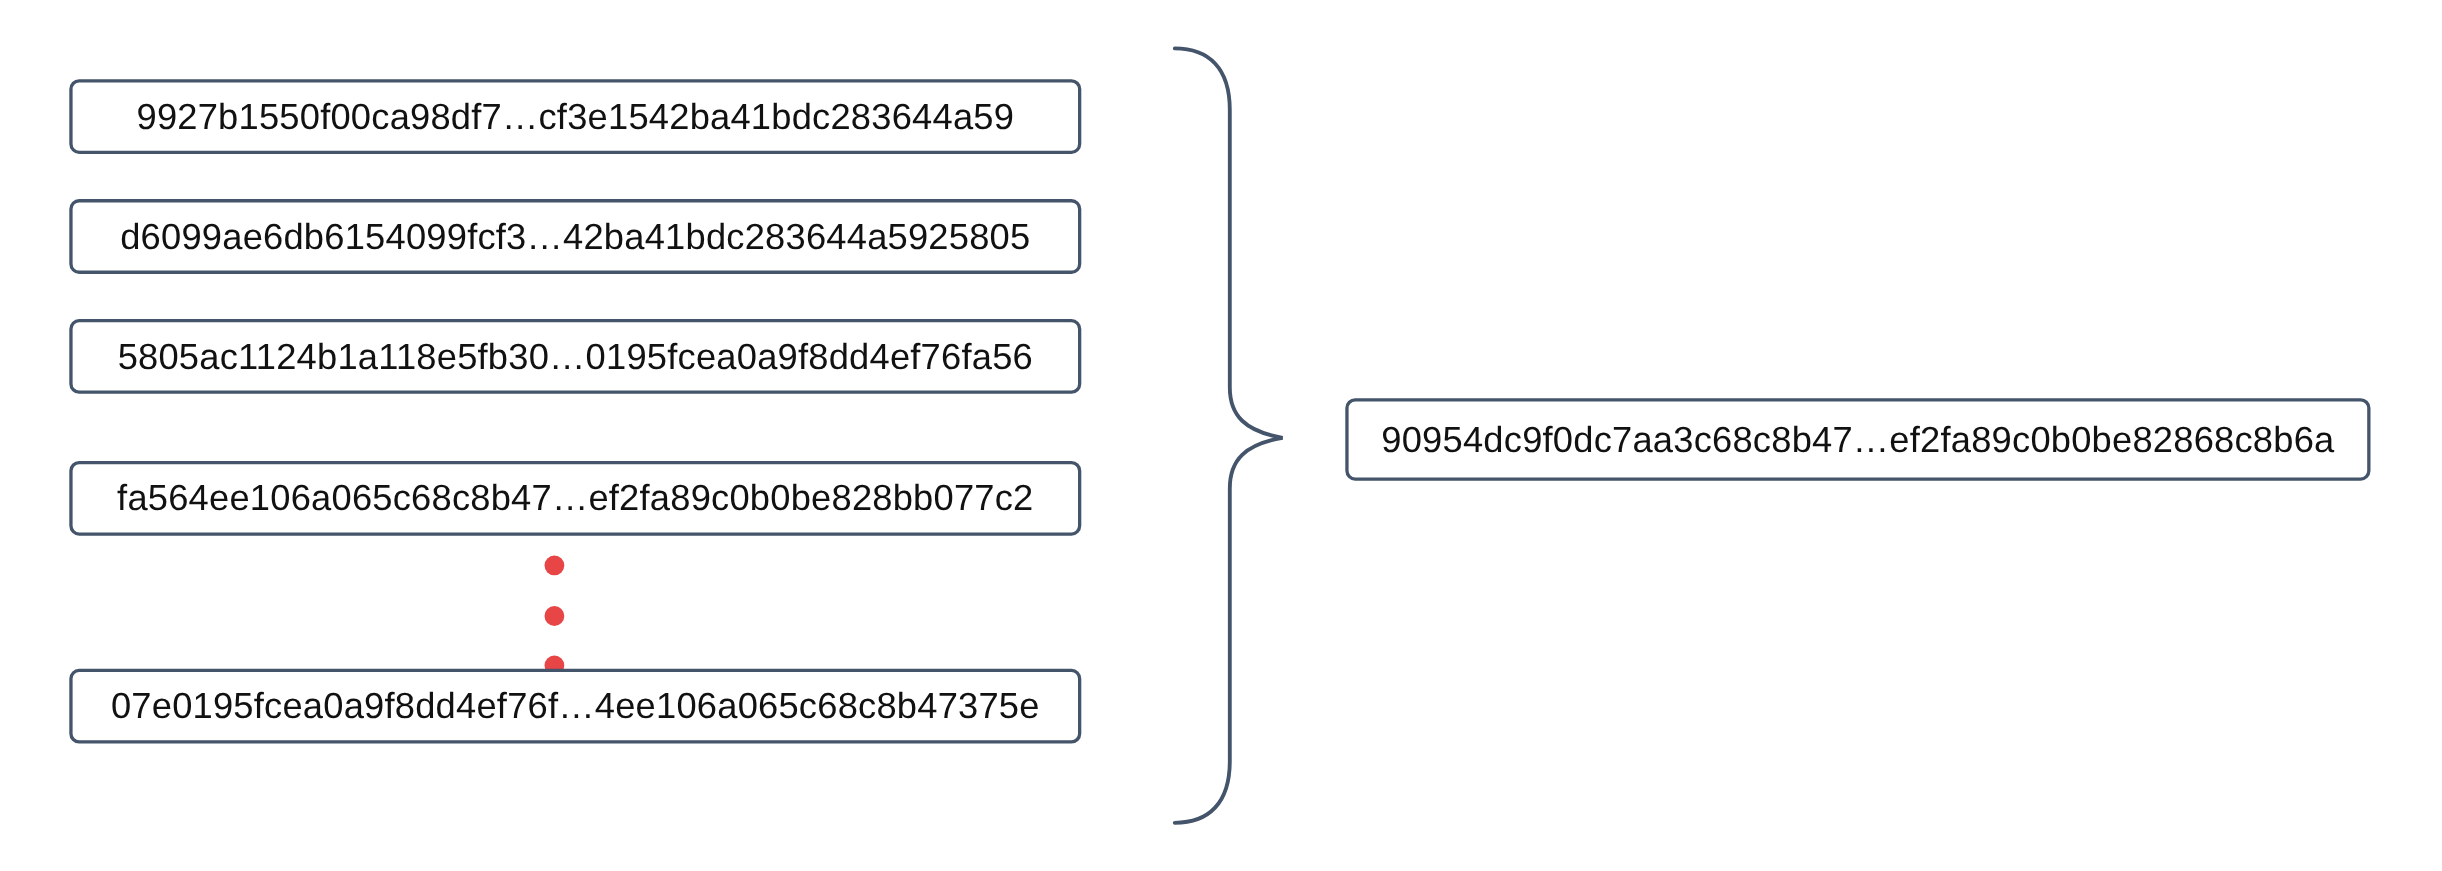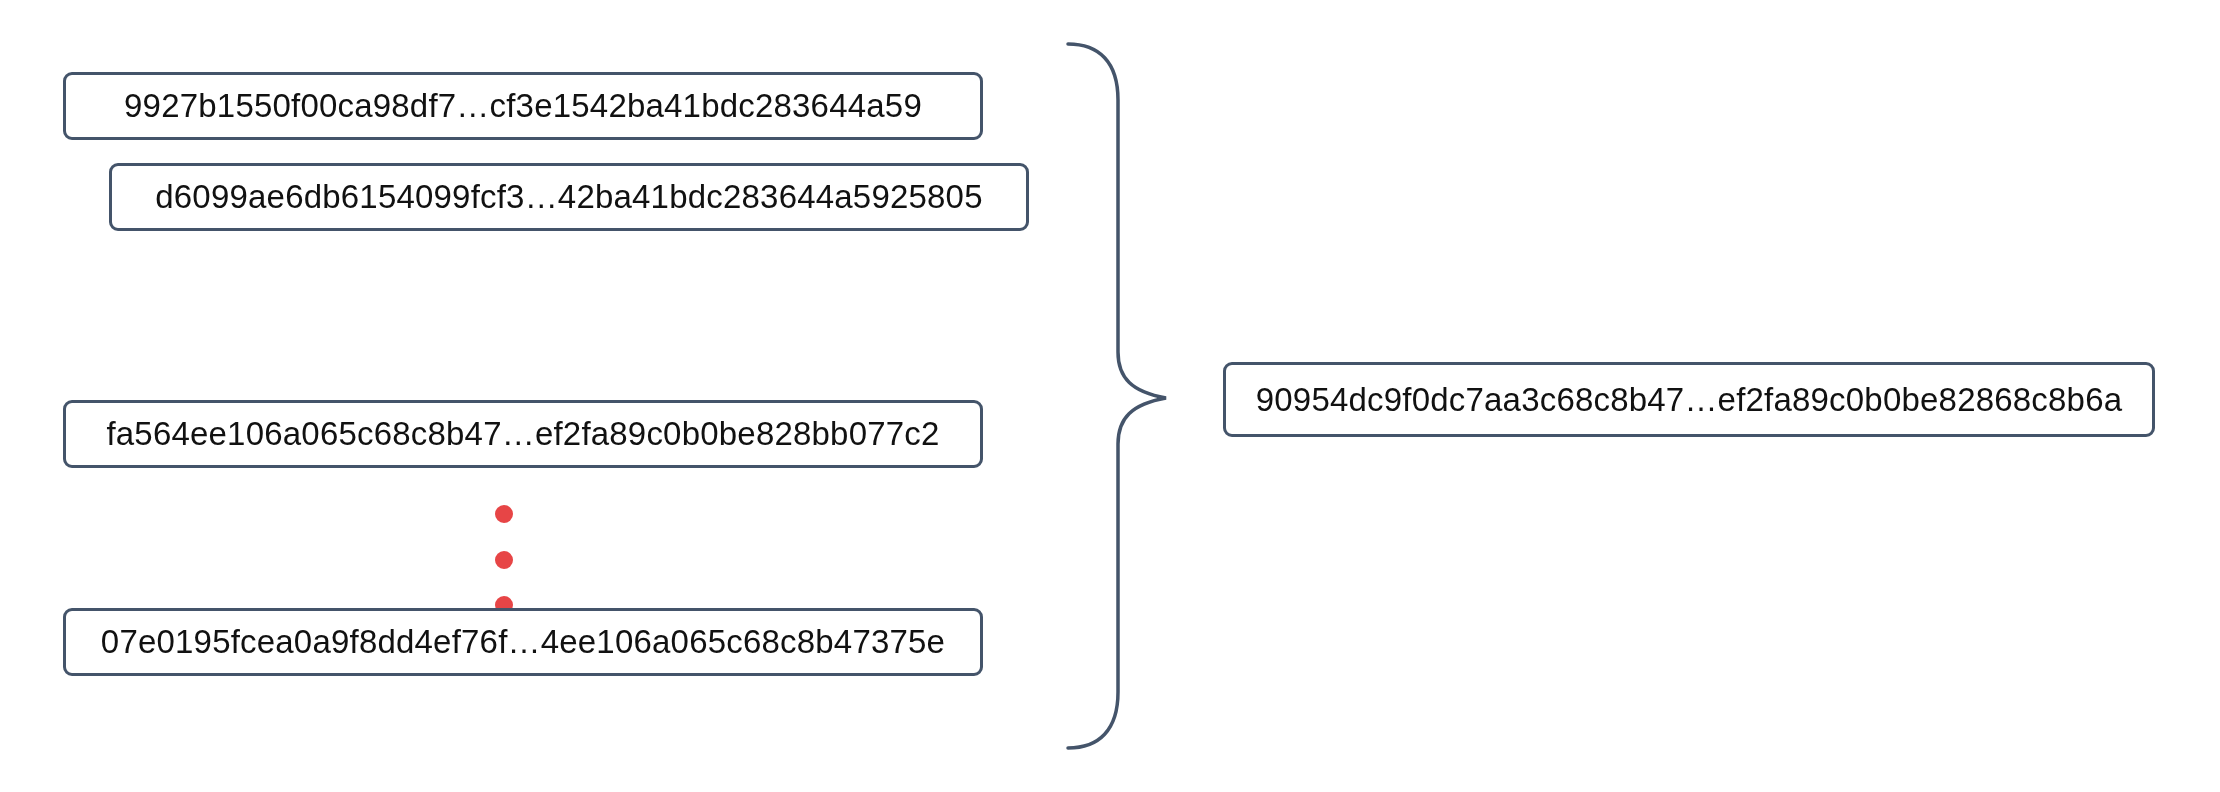--- a/index.html
+++ b/index.html
@@ -34,23 +34,23 @@
     color: var(--text);
     white-space: nowrap;
     letter-spacing: 0.2px;
   }
   .left-box {
     left: 63px;
     width: 920px;
     height: 68px;
   }
   .box-0 { top: 72px; }
-  .box-1 { top: 163px; margin-left: 46px; }
+  .box-1 { top: 181px; }
   .box-2 { top: 290px; }
-  .box-3 { top: 400px; }
+  .box-3 { top: 419px; }
   .box-4 { top: 608px; }
   .result-box {
     left: 1223px;
     top: 362px;
     width: 932px;
     height: 75px;
   }
   .dot {
     position: absolute;
     width: 18px;
@@ -73,20 +73,23 @@
 <body>
 
 <div class="canvas">
 
   <div class="hash-box left-box box-0">
     <span>9927b1550f00ca98df7…cf3e1542ba41bdc283644a59</span>
   </div>
   <div class="hash-box left-box box-1">
     <span>d6099ae6db6154099fcf3…42ba41bdc283644a5925805</span>
   </div>
+  <div class="hash-box left-box box-2">
+    <span>5805ac1124b1a118e5fb30…0195fcea0a9f8dd4ef76fa56</span>
+  </div>
   <div class="hash-box left-box box-3">
     <span>fa564ee106a065c68c8b47…ef2fa89c0b0be828bb077c2</span>
   </div>
 
   <div class="dot dot-0"></div>
   <div class="dot dot-1"></div>
   <div class="dot dot-2"></div>
 
   <div class="hash-box left-box box-4">
     <span>07e0195fcea0a9f8dd4ef76f…4ee106a065c68c8b47375e</span>

